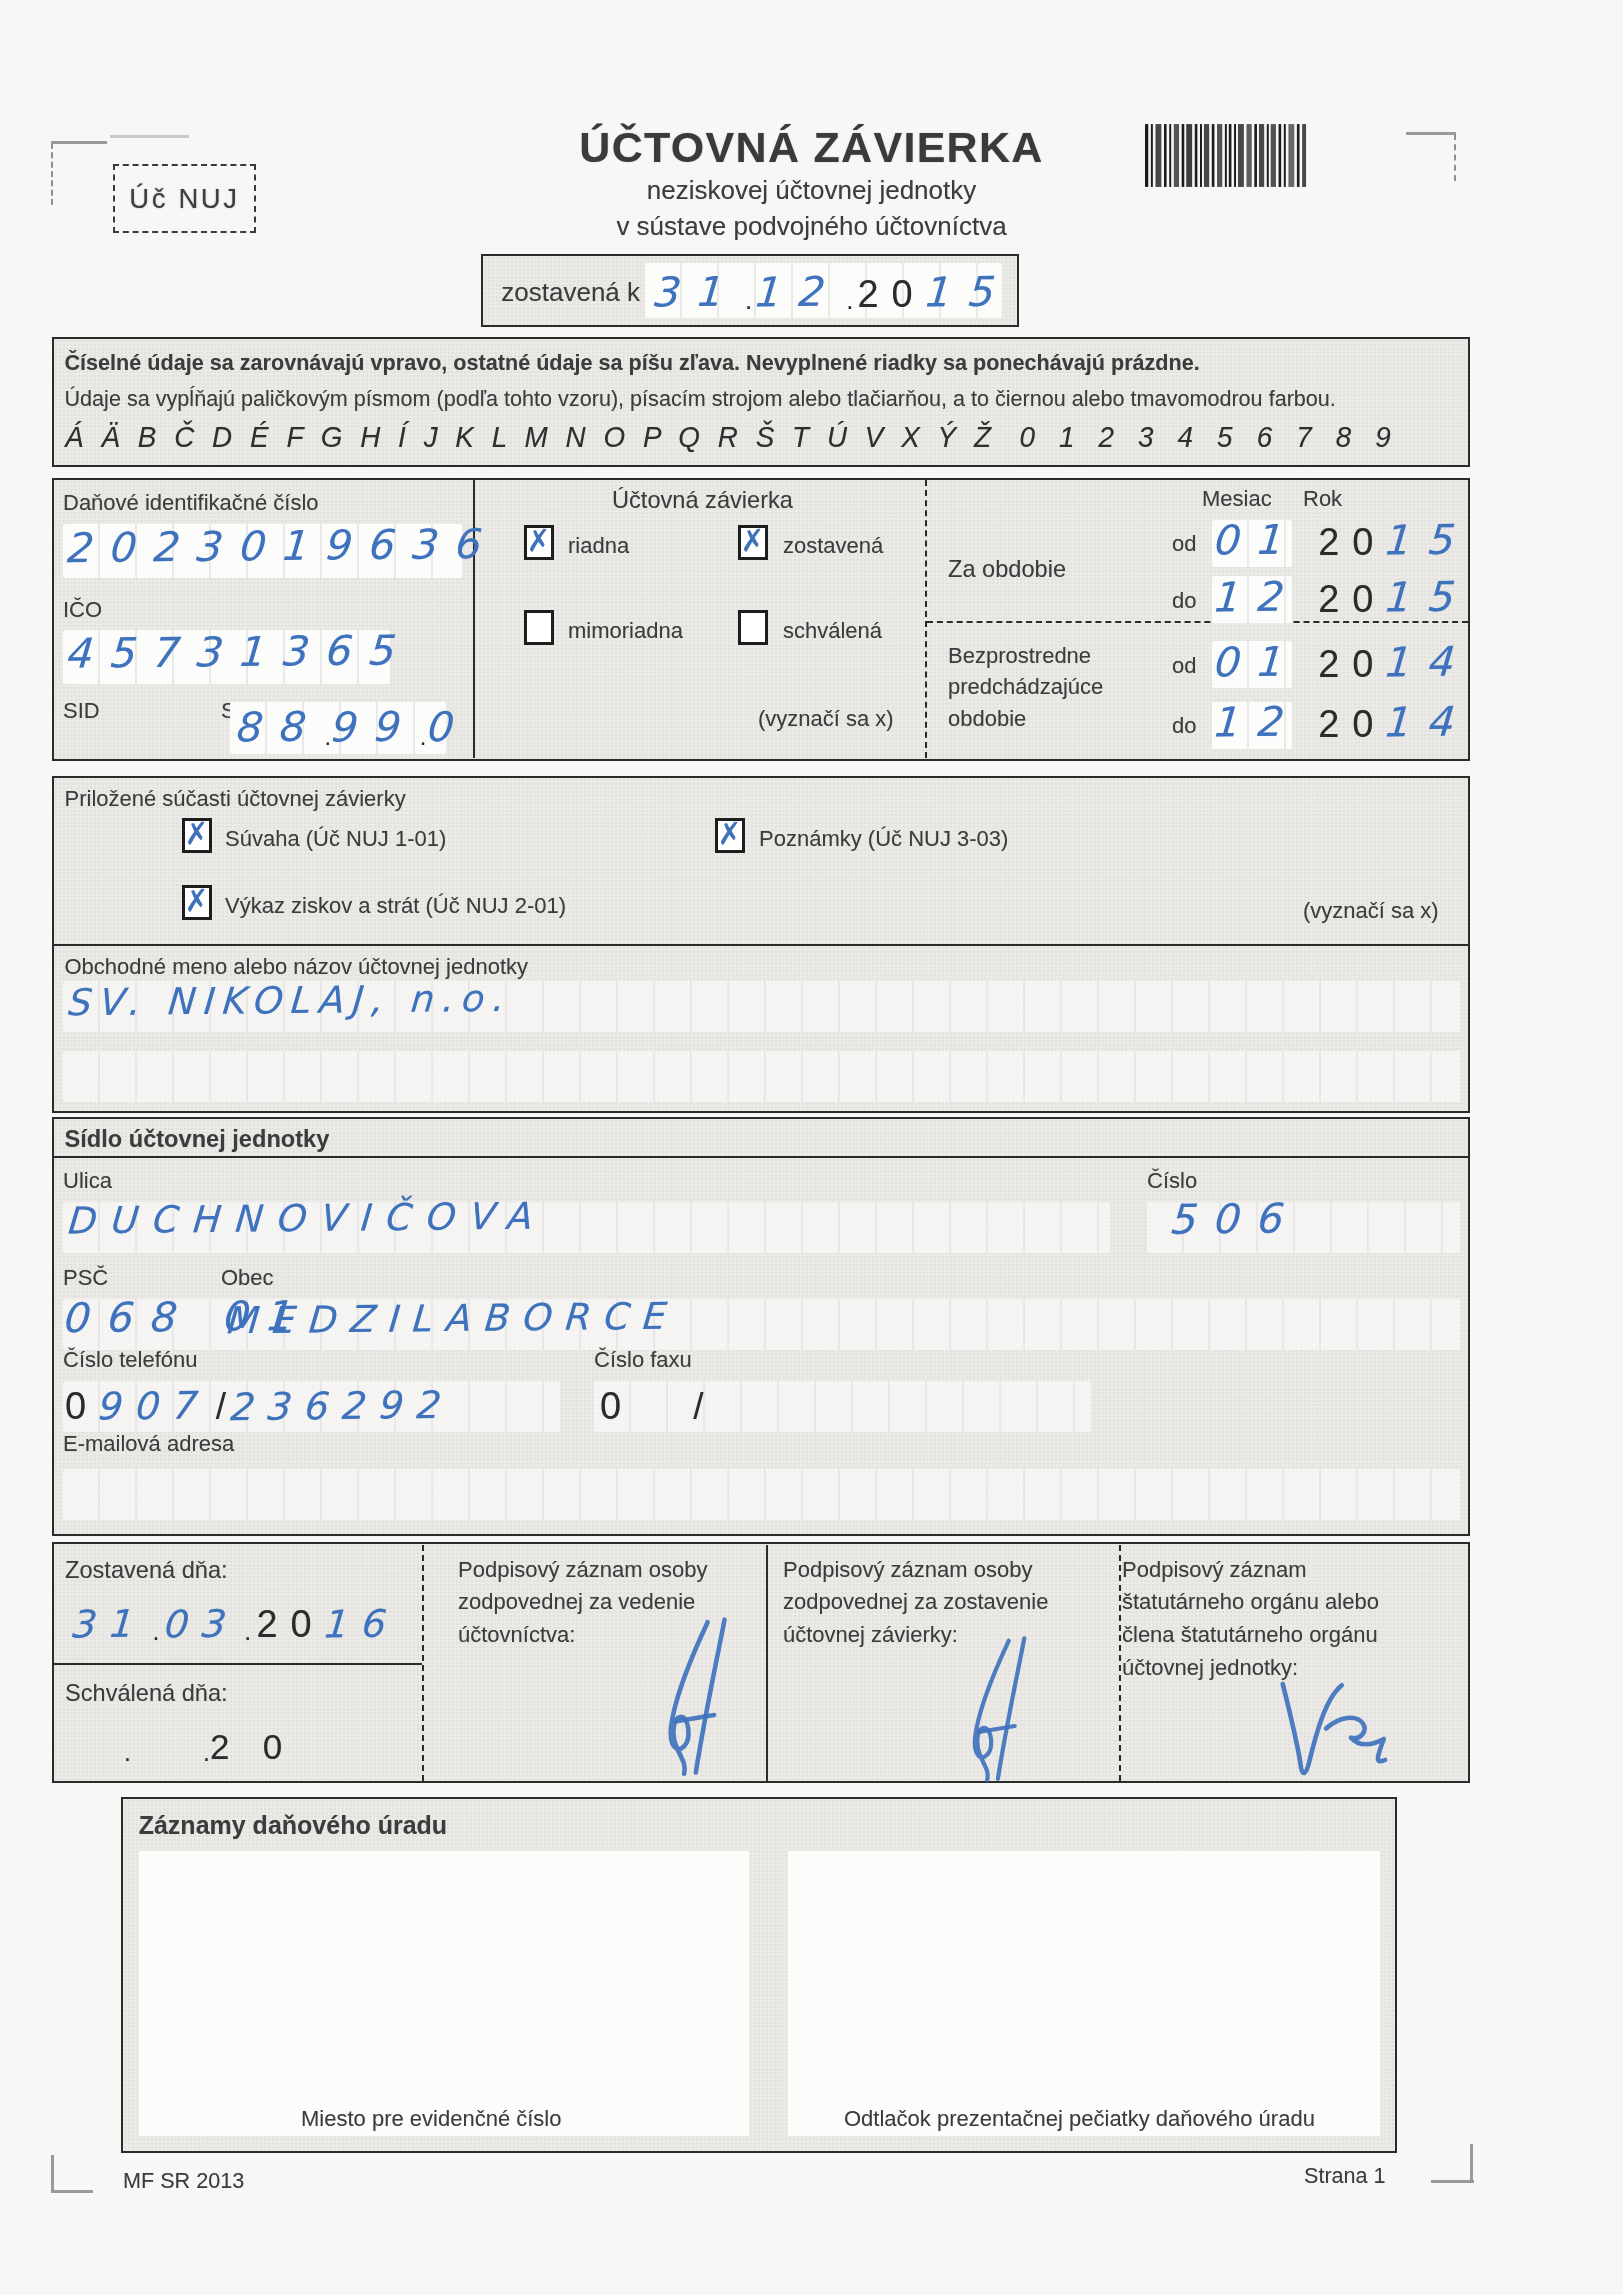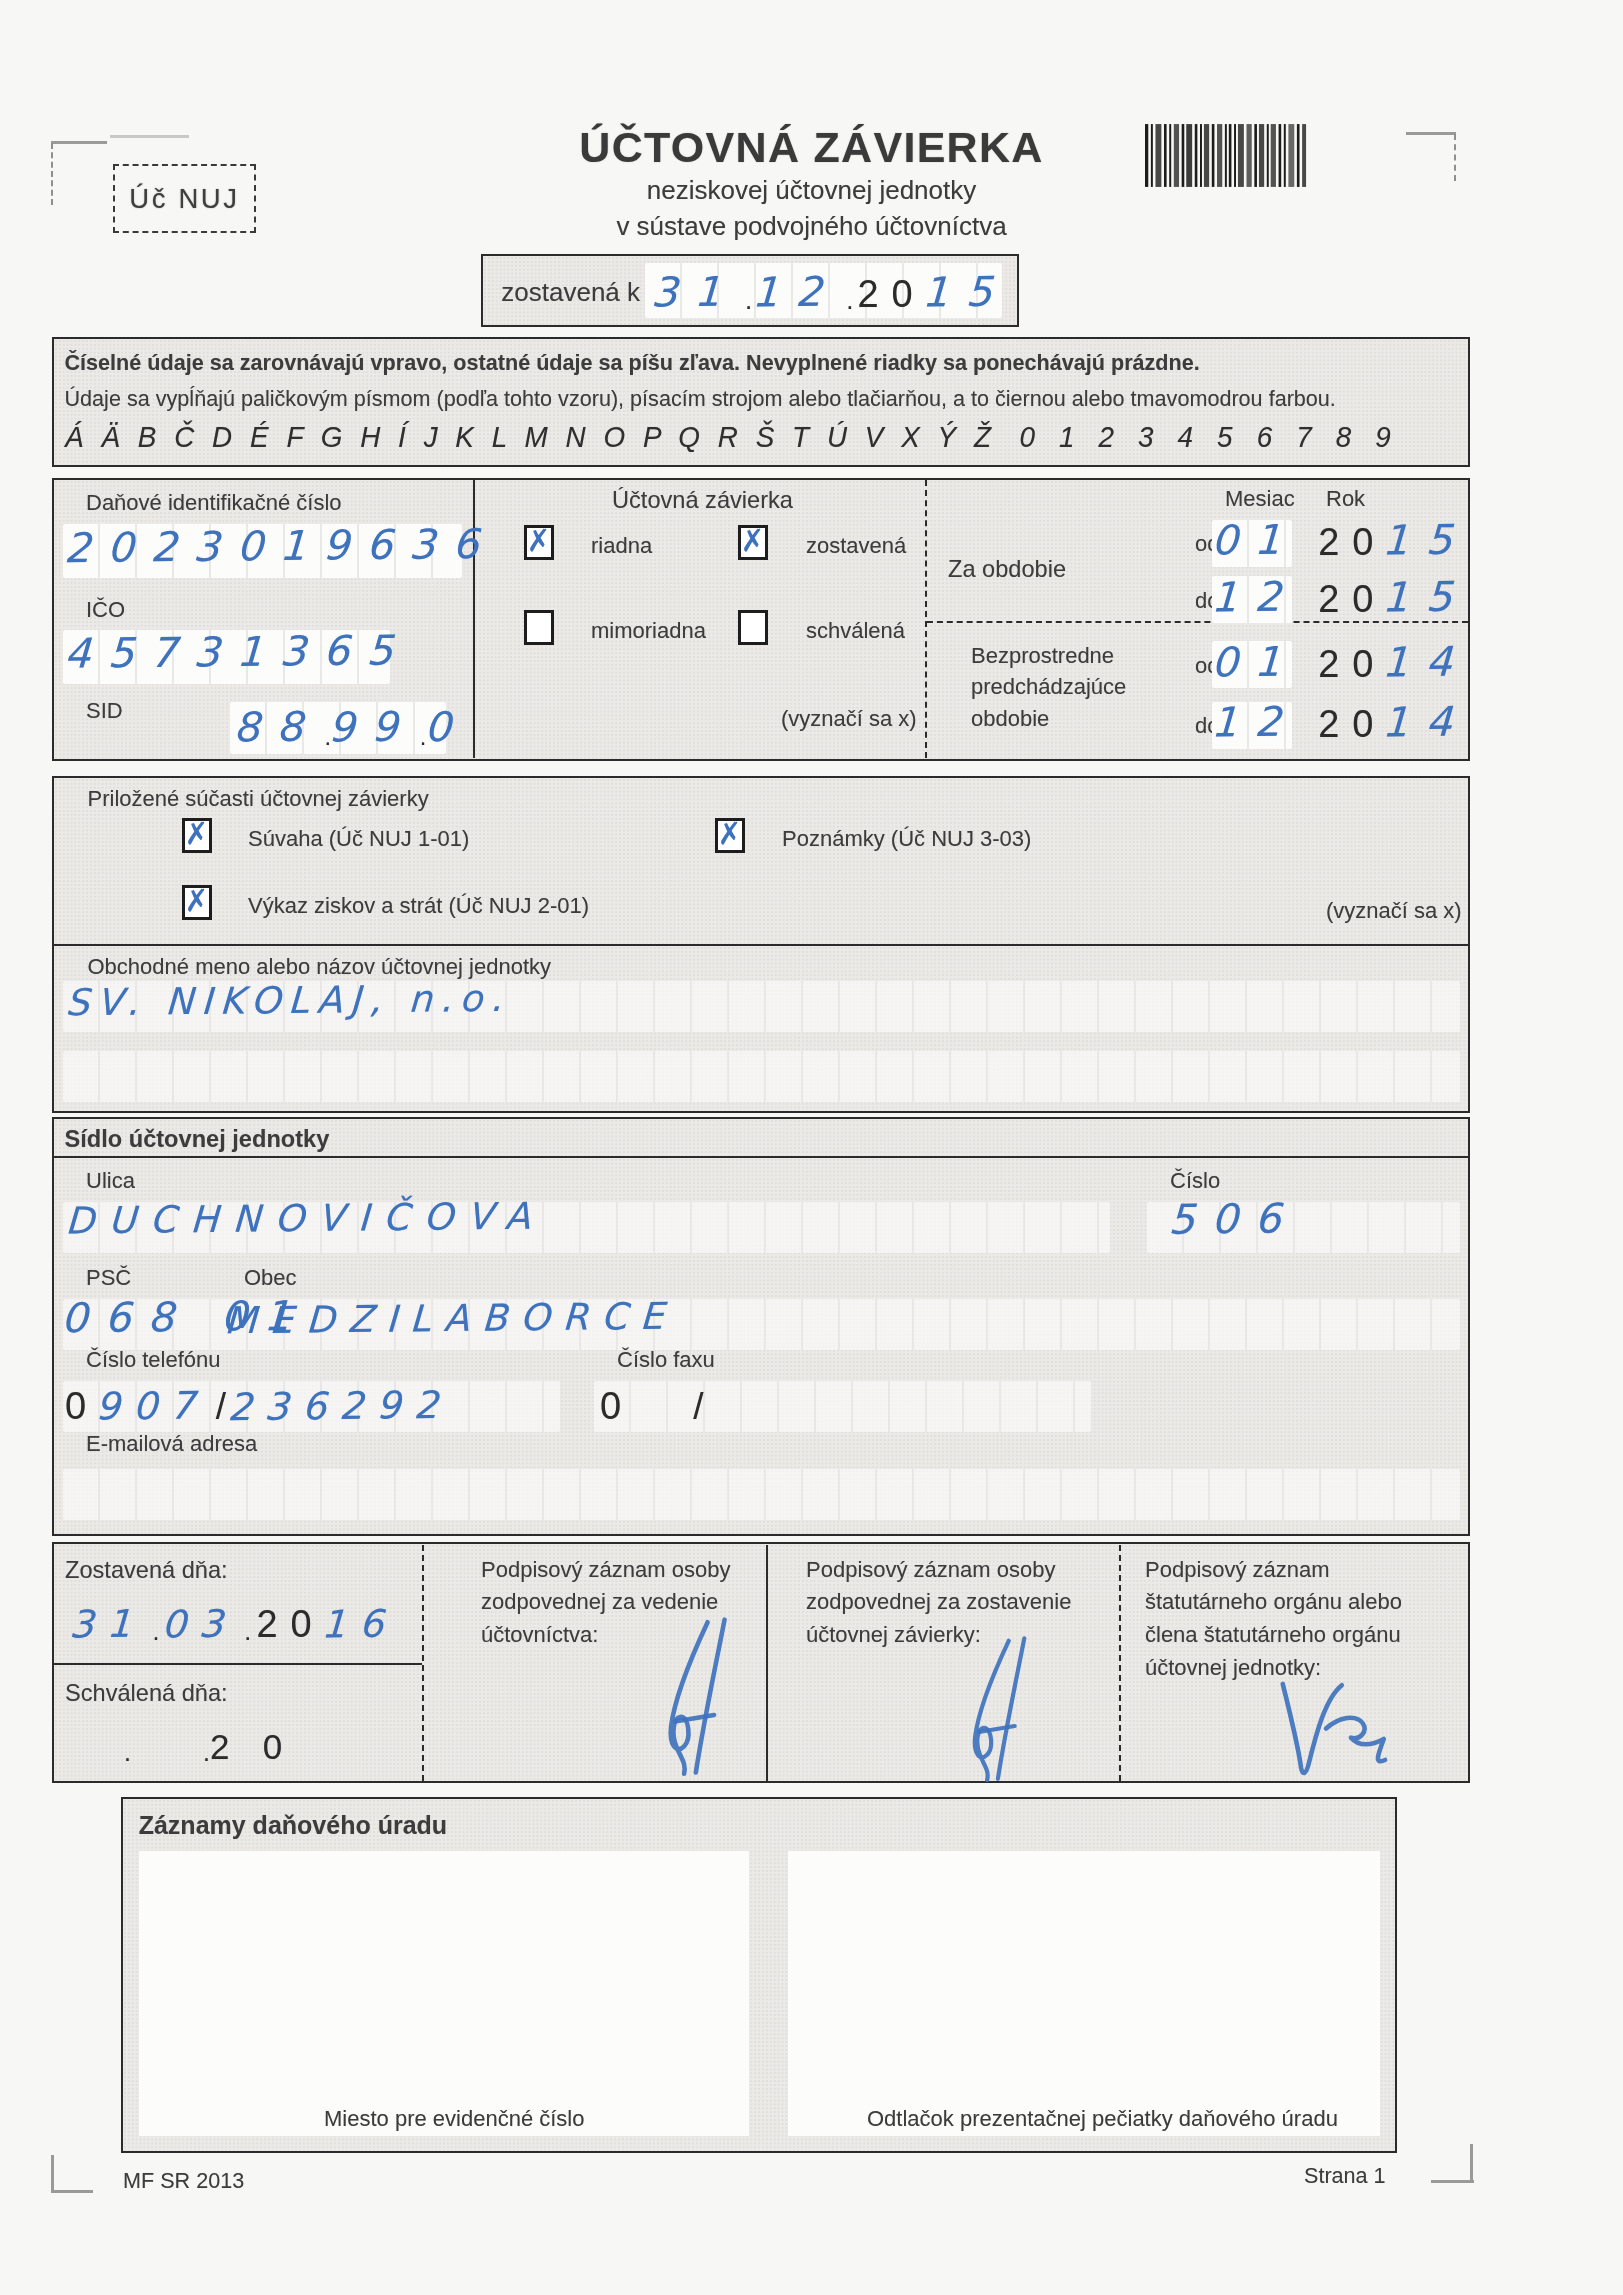--- a/index.html
+++ b/index.html
@@ -17,21 +17,21 @@
   .abs { position:absolute; }
   .box {
     position:absolute;
     border:2.6px solid #2b2b2b;
     background-color:#ebeae7;
     background-image:radial-gradient(rgba(70,70,70,0.07) 0.8px, transparent 0.8px);
     background-size:3.9px 3.9px;
     box-sizing:border-box;
   }
   .lbl { position:absolute; color:#3c3c3c; text-shadow:0 0 0.7px rgba(40,40,40,0.25); white-space:nowrap; }
-  .s34 { font-size:22px;margin-left:23px; }
+  .s34 { font-size:22px; }
   .s36 { font-size:23.6px; }
   .s38 { font-size:25px; font-weight:bold; }
   .it  { }
   .wrow {
     position:absolute;
     background:#fcfcfb;
     background-image:repeating-linear-gradient(90deg, transparent 0 35px, rgba(130,130,130,0.16) 35px 37px);
     border-radius:2px;
   }
   .faint { opacity:.65; }

